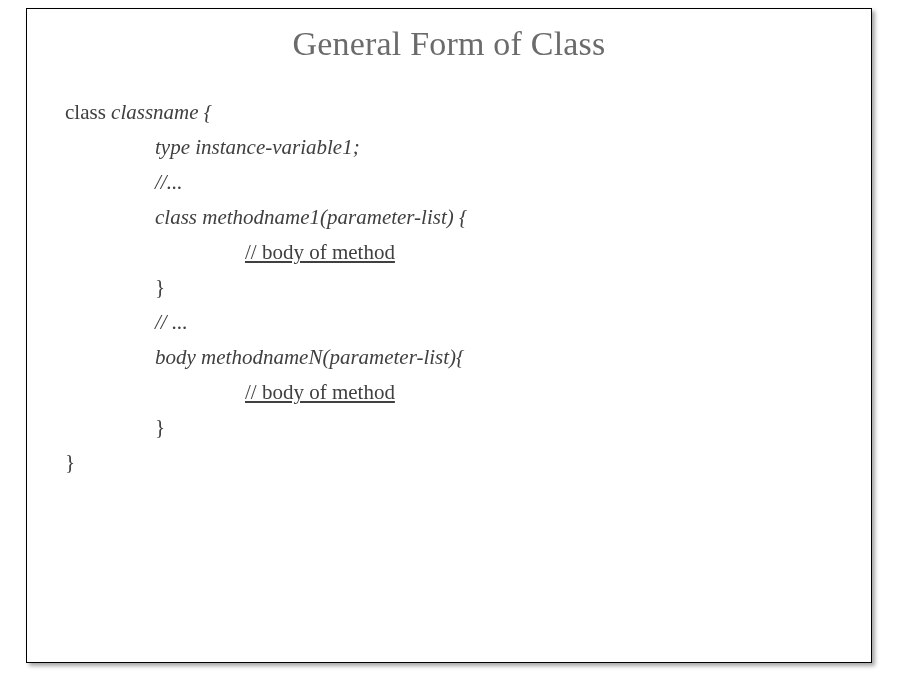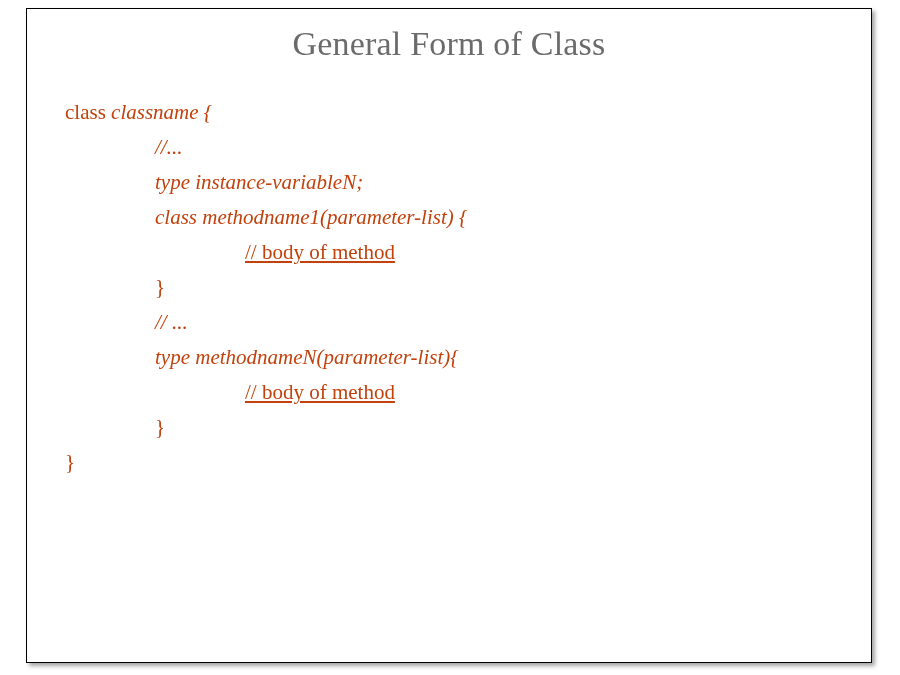--- a/index.html
+++ b/index.html
@@ -37,21 +37,21 @@
     color: #6b6b6b;
     letter-spacing: 0.2px;
   }
   .code-block {
     position: absolute;
     left: 38px;
     top: 86px;
     right: 20px;
     font-family: "Liberation Serif", serif;
     font-size: 21px;
-    color: #c2410c;
+    color: #404040;
     line-height: 35px;
   }
   .code-line {
     white-space: pre;
   }
   .ind-0 { padding-left: 0px; }
   .ind-1 { padding-left: 90px; }
   .ind-2 { padding-left: 180px; text-decoration: underline; }
   .kw {
     font-style: normal;
@@ -61,25 +61,25 @@
   }
 </style>
 </head>
 <body>
 
 <div class="slide-frame">
   <div class="slide-border">
     <div class="slide-title">General Form of Class</div>
     <div class="code-block">
         <div class="code-line ind-0"><span class="kw">class </span><span class="it">classname {</span></div>
+        <div class="code-line ind-1"><span class="it">type instance-variable1;</span></div>
         <div class="code-line ind-1"><span class="it">//...</span></div>
-        <div class="code-line ind-1"><span class="it">type instance-variableN;</span></div>
         <div class="code-line ind-1"><span class="it">class methodname1(parameter-list) {</span></div>
         <div class="code-line ind-2"><span class="kw">// body of method</span></div>
         <div class="code-line ind-1"><span class="kw">}</span></div>
         <div class="code-line ind-1"><span class="it">// ...</span></div>
-        <div class="code-line ind-1"><span class="it">type methodnameN(parameter-list){</span></div>
+        <div class="code-line ind-1"><span class="it">body methodnameN(parameter-list){</span></div>
         <div class="code-line ind-2"><span class="kw">// body of method</span></div>
         <div class="code-line ind-1"><span class="kw">}</span></div>
         <div class="code-line ind-0"><span class="kw">}</span></div>
       </div>
   </div>
 </div>
 
 </body></html>

